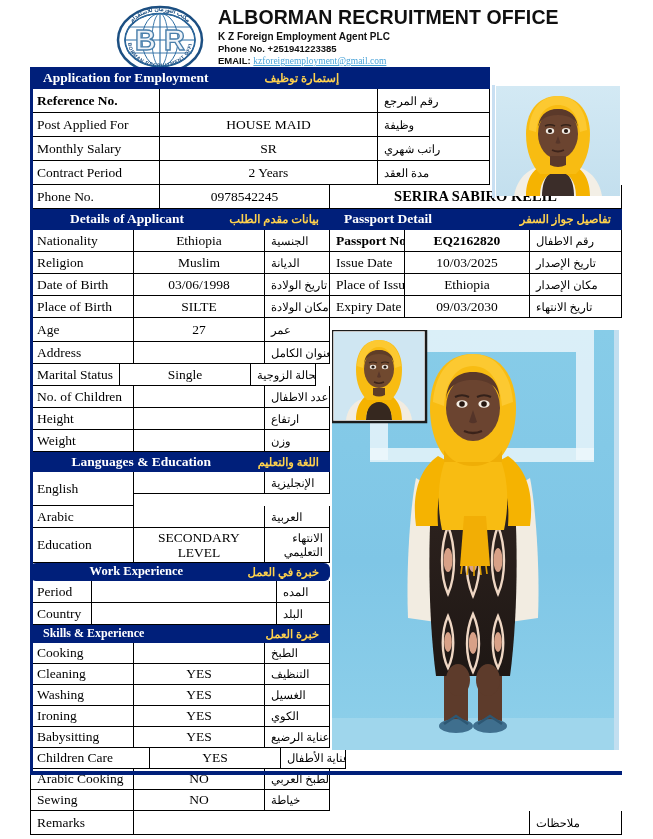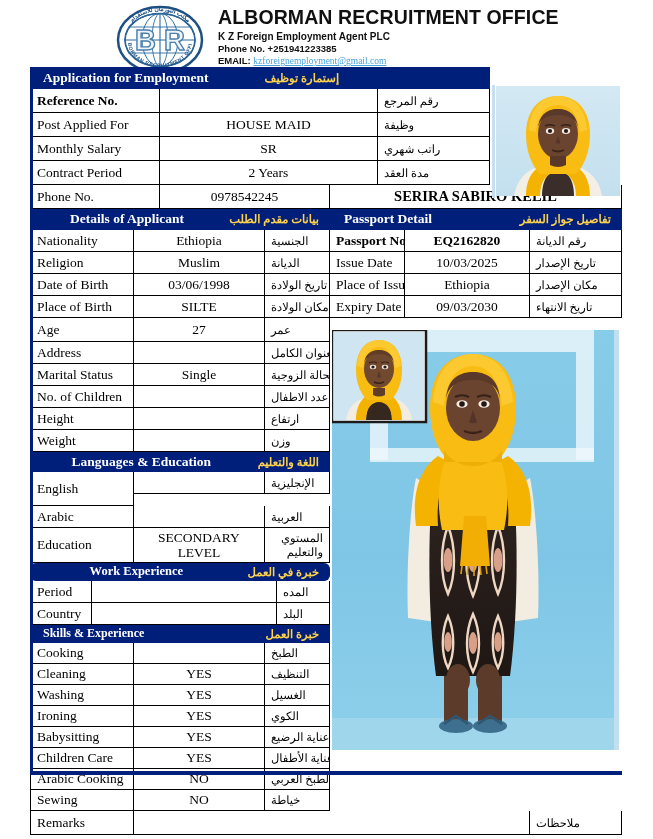--- a/index.html
+++ b/index.html
@@ -194,21 +194,21 @@
         <span class="bar-ar" style="margin-left:auto;">تفاصيل جواز السفر</span>
       </div>
     </div>
 
     <div class="row">
       <div class="cell first" style="width:104px;height:22px;">Nationality</div>
       <div class="cell ctr" style="width:131px;height:22px;">Ethiopia</div>
       <div class="cell ar" style="width:65px;height:22px;">الجنسية</div>
       <div class="cell bold" style="width:75px;height:22px;">Passport No.</div>
       <div class="cell ctr bold" style="width:125px;height:22px;">EQ2162820</div>
-      <div class="cell ar" style="width:92px;height:22px;">رقم الديانة</div>
+      <div class="cell ar" style="width:92px;height:22px;">رقم الاطفال</div>
     </div>
     <div class="row">
       <div class="cell first" style="width:104px;height:22px;">Religion</div>
       <div class="cell ctr" style="width:131px;height:22px;">Muslim</div>
       <div class="cell ar" style="width:65px;height:22px;">الديانة</div>
       <div class="cell" style="width:75px;height:22px;">Issue Date</div>
       <div class="cell ctr" style="width:125px;height:22px;">10/03/2025</div>
       <div class="cell ar" style="width:92px;height:22px;">تاريخ الإصدار</div>
     </div>
     <div class="row">
@@ -232,21 +232,21 @@
       <div class="cell first" style="width:104px;height:24px;">Age</div>
       <div class="cell ctr" style="width:131px;height:24px;">27</div>
       <div class="cell ar" style="width:65px;height:24px;">عمر</div>
     </div>
     <div class="row">
       <div class="cell first" style="width:104px;height:22px;">Address</div>
       <div class="cell ctr" style="width:131px;height:22px;"></div>
       <div class="cell ar" style="width:65px;height:22px;">العنوان الكامل</div>
     </div>
     <div class="row">
-      <div class="cell first" style="width:104px;height:22px;">Marital Status</div>
+      <div class="cell first" style="width:90px;height:22px;">Marital Status</div>
       <div class="cell ctr" style="width:131px;height:22px;">Single</div>
       <div class="cell ar" style="width:65px;height:22px;">الحالة الزوجية</div>
     </div>
     <div class="row">
       <div class="cell first" style="width:104px;height:22px;">No. of Children</div>
       <div class="cell ctr" style="width:131px;height:22px;"></div>
       <div class="cell ar" style="width:65px;height:22px;">عدد الاطفال</div>
     </div>
     <div class="row">
       <div class="cell first" style="width:104px;height:22px;">Height</div>
@@ -271,21 +271,21 @@
       <div class="cell ar" style="width:65px;height:22px;">الإنجليزية</div>
     </div>
     <div class="row">
       <div class="cell first" style="width:104px;height:22px;">Arabic</div>
       <div class="cell ctr" style="width:131px;height:22px;"></div>
       <div class="cell ar" style="width:65px;height:22px;">العربية</div>
     </div>
     <div class="row">
       <div class="cell first" style="width:104px;height:35px;">Education</div>
       <div class="cell ctr" style="width:131px;height:35px;white-space:normal;line-height:15px;text-align:center;">SECONDARY LEVEL</div>
-      <div class="cell ar" style="width:65px;height:35px;white-space:normal;line-height:14px;align-items:center;">المستوي والتعليم</div>
+      <div class="cell ar" style="width:65px;height:35px;white-space:normal;line-height:14px;align-items:center;">الانتهاء التعليمي</div>
     </div>
 
     <div class="row">
       <div class="bar first" style="width:300px;height:18px;border-radius:6px;">
         <span class="bar-en" style="font-size:12.5px;">Work Experience</span>
         <span class="bar-ar">خبرة في العمل</span>
       </div>
     </div>
     <div class="row">
       <div class="cell first" style="width:62px;height:22px;">Period</div>
@@ -323,21 +323,21 @@
       <div class="cell first" style="width:104px;height:21px;">Ironing</div>
       <div class="cell ctr" style="width:131px;height:21px;">YES</div>
       <div class="cell ar" style="width:65px;height:21px;">الكوي</div>
     </div>
     <div class="row">
       <div class="cell first" style="width:104px;height:21px;">Babysitting</div>
       <div class="cell ctr" style="width:131px;height:21px;">YES</div>
       <div class="cell ar" style="width:65px;height:21px;">عناية الرضيع</div>
     </div>
     <div class="row">
-      <div class="cell first" style="width:104px;height:21px;">Children Care</div>
+      <div class="cell first" style="width:120px;height:21px;">Children Care</div>
       <div class="cell ctr" style="width:131px;height:21px;">YES</div>
       <div class="cell ar" style="width:65px;height:21px;">عناية الأطفال</div>
     </div>
     <div class="row">
       <div class="cell first" style="width:104px;height:21px;">Arabic Cooking</div>
       <div class="cell ctr" style="width:131px;height:21px;">NO</div>
       <div class="cell ar" style="width:65px;height:21px;">الطبخ العربي</div>
     </div>
     <div class="row">
       <div class="cell first" style="width:104px;height:21px;">Sewing</div>

